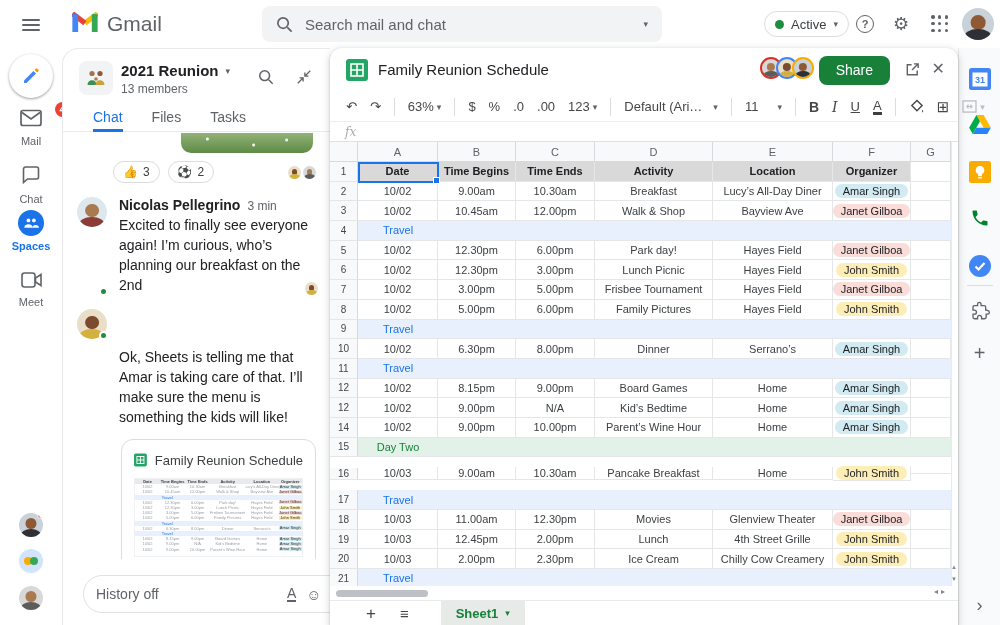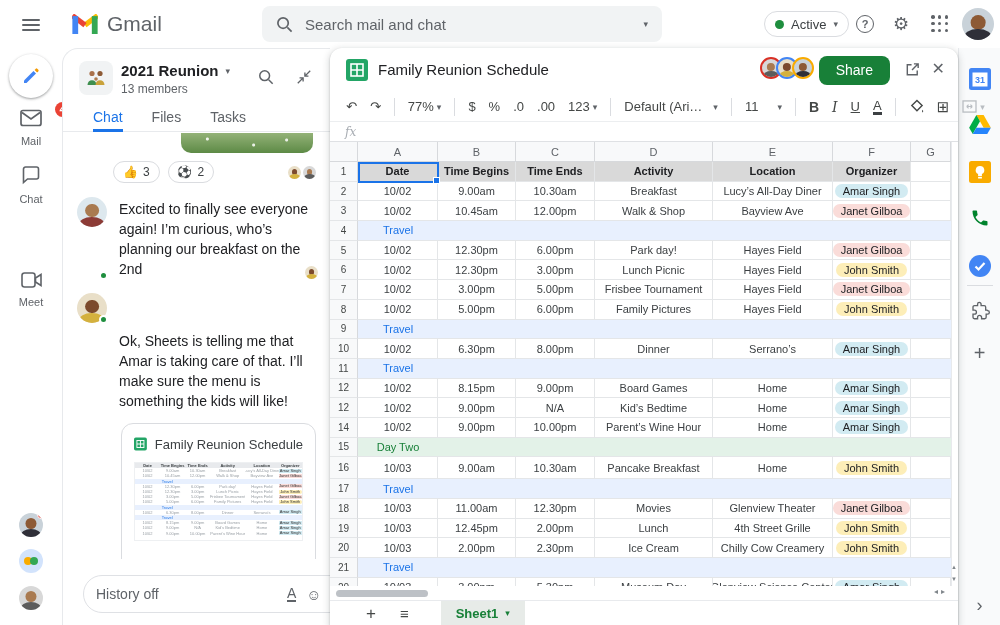--- a/index.html
+++ b/index.html
@@ -4,21 +4,21 @@
 <style>
 *{box-sizing:border-box;margin:0;padding:0}
 html,body{width:1000px;height:625px;overflow:hidden;background:#fff}
 body{font-family:"Liberation Sans","DejaVu Sans",sans-serif;color:#202124}
 .app{position:relative;width:1000px;height:625px;background:#fff;overflow:hidden}
 
 
 .topbar{position:absolute;top:0;left:0;right:0;height:48px;background:#fff}
 .burger{position:absolute;left:22px;top:16px;width:18px;cursor:pointer}
 .burger i{display:block;height:2px;background:#5f6368;margin:3px 0;border-radius:1px}
-.logo{position:absolute;left:72px;top:12px;display:flex;align-items:center;gap:9px}
+.logo{position:absolute;left:72px;top:12px;display:flex;gap:9px}
 .logo .word{font-size:21px;color:#5f6368}
 .searchbar{position:absolute;left:262px;top:6px;width:400px;height:36px;background:#f1f3f4;border-radius:8px;display:flex;align-items:center;padding:0 14px;gap:12px}
 .searchbar input{flex:1;border:0;outline:0;background:transparent;font-size:15px;color:#3c4043;font-family:inherit}
 .searchbar input::placeholder{color:#5f6368}
 .car{font-size:9px;color:#5f6368;font-style:normal;font-weight:400}
 .status-pill{position:absolute;left:764px;top:11px;height:26px;border:1px solid #dadce0;border-radius:13px;display:flex;align-items:center;gap:7px;padding:0 10px;background:#fff}
 .status-pill .dot{width:9px;height:9px;border-radius:50%;background:#1e8e3e}
 .status-pill .lbl{font-size:13px;color:#3c4043;font-weight:500}
 .helpbtn{position:absolute;left:856px;top:15px;width:18px;height:18px;border:1.7px solid #5f6368;border-radius:50%;color:#5f6368;font-size:11px;font-weight:700;display:flex;align-items:center;justify-content:center}
 .gear{position:absolute;left:893px;top:13px;font-size:18px;color:#5f6368}
@@ -213,20 +213,33 @@
         <i class="badge">4</i>
       </span>
       <span class="rlbl">Mail</span>
     </div>
     <div class="rail-item" style="top:117px">
       <svg width="20" height="20" viewBox="0 0 20 20">
           <path d="M2.5 4a2 2 0 0 1 2-2h11a2 2 0 0 1 2 2v8a2 2 0 0 1-2 2h-9l-4 3.5z" fill="none" stroke="#5f6368" stroke-width="1.6"></path>
         </svg>
       <span class="rlbl">Chat</span>
     </div>
+    <div class="rail-item active" style="top:162px">
+      <span class="spaces-circle">
+        <svg width="16" height="12" viewBox="0 0 22 15">
+            <g fill="#fff">
+              <circle cx="7.5" cy="4" r="2.6"></circle>
+              <circle cx="15" cy="4" r="2.6"></circle>
+              <path d="M2 13c0-2.4 2.5-3.8 5.5-3.8S13 10.6 13 13v1.2H2z"></path>
+              <path d="M12.6 14.2c.2-2.2 2.1-3.9 4.9-3.9 2.5 0 4.5 1.5 4.5 3.9z"></path>
+            </g>
+          </svg>
+      </span>
+      <span class="rlbl">Spaces</span>
+    </div>
     <div class="rail-item" style="top:224px">
       <svg width="21" height="16" viewBox="0 0 21 16">
           <rect x="1" y="1" width="13" height="14" rx="2.5" fill="none" stroke="#5f6368" stroke-width="1.6"></rect>
           <path d="M14.5 6 20 2.5v11L14.5 10z" fill="none" stroke="#5f6368" stroke-width="1.6"></path>
         </svg>
       <span class="rlbl">Meet</span>
     </div>
     <div class="rail-avs pav v4 tiny" style="top:465px;width:24px;height:24px;position:absolute">
         <i class="reddot"></i>
       </div>
@@ -282,20 +295,21 @@
           <i class="tiny pav v3"></i>
         </span>
       </div>
 
       <div class="msg">
         <span class="mavwrap">
             <span class="mav pav v1" style="display:block"></span>
             <i class="presence"></i>
           </span>
         <div>
+          <div class="m-head"><span>Nicolas Pellegrino</span><span class="m-time">3 min</span></div>
           <div class="m-text">Excited to finally see everyone again! I’m curious, who’s planning our breakfast on the 2nd</div>
         </div>
         <i class="tiny pav v2 m-receipt"></i>
       </div>
 
       <div class="msg">
         <span class="mavwrap">
             <span class="mav pav v2" style="display:block"></span>
             <i class="presence"></i>
           </span>
@@ -475,21 +489,21 @@
           </svg>
       </span>
       <span class="s-close">✕</span>
     </div>
 
     <div class="s-tools">
       <span class="tbtn">↶</span>
       <span class="tbtn">↷</span>
       <i class="tsep"></i>
       <span class="tbtn">
-          <span>77%</span>
+          <span>63%</span>
           <i class="car">▾</i>
         </span>
       <i class="tsep"></i>
       <span class="tbtn">$</span>
       <span class="tbtn">%</span>
       <span class="tbtn">.0</span>
       <span class="tbtn">.00</span>
       <span class="tbtn">
           <span>123</span>
           <i class="car">▾</i>
@@ -689,21 +703,21 @@
             <div class="chip" style="background: rgb(210, 235, 242);">Amar Singh</div>
           </div>
           <div class="g-cell" style="width: 40px;"></div>
         </div>
         <div class="g-row" style="height: 19.7px;">
           <div class="g-num">15</div>
           <div class="g-band" style="width: 593px; background: rgb(227, 242, 232);">
             <span style="color: rgb(24, 128, 56);">Day Two</span>
           </div>
         </div>
-        <div class="g-row" style="height: 22px;">
+        <div class="g-row" style="height: 33px; align-items: center;">
           <div class="g-num">16</div>
           <div class="g-cell" style="width: 80px;">10/03</div>
           <div class="g-cell" style="width: 78px;">9.00am</div>
           <div class="g-cell" style="width: 79px;">10.30am</div>
           <div class="g-cell" style="width: 118px;">Pancake Breakfast</div>
           <div class="g-cell" style="width: 120px;">Home</div>
           <div class="g-cell" style="width: 78px;">
             <div class="chip" style="background: rgb(253, 238, 184);">John Smith</div>
           </div>
           <div class="g-cell" style="width: 40px;"></div>

